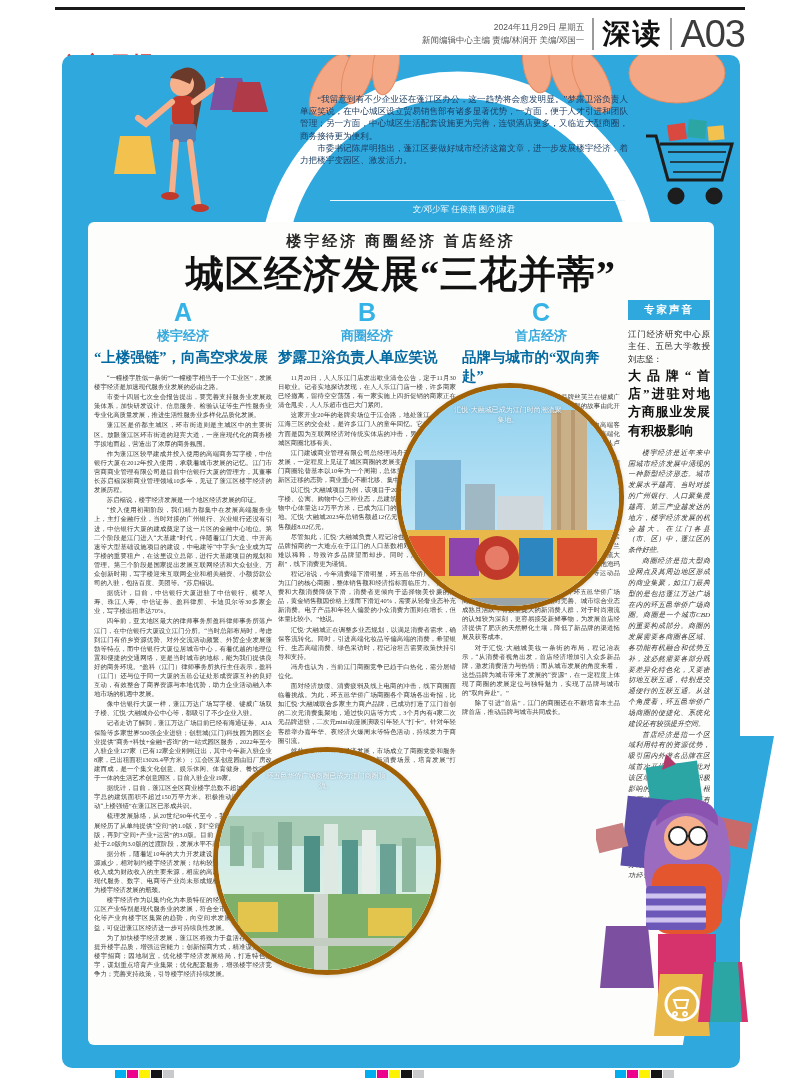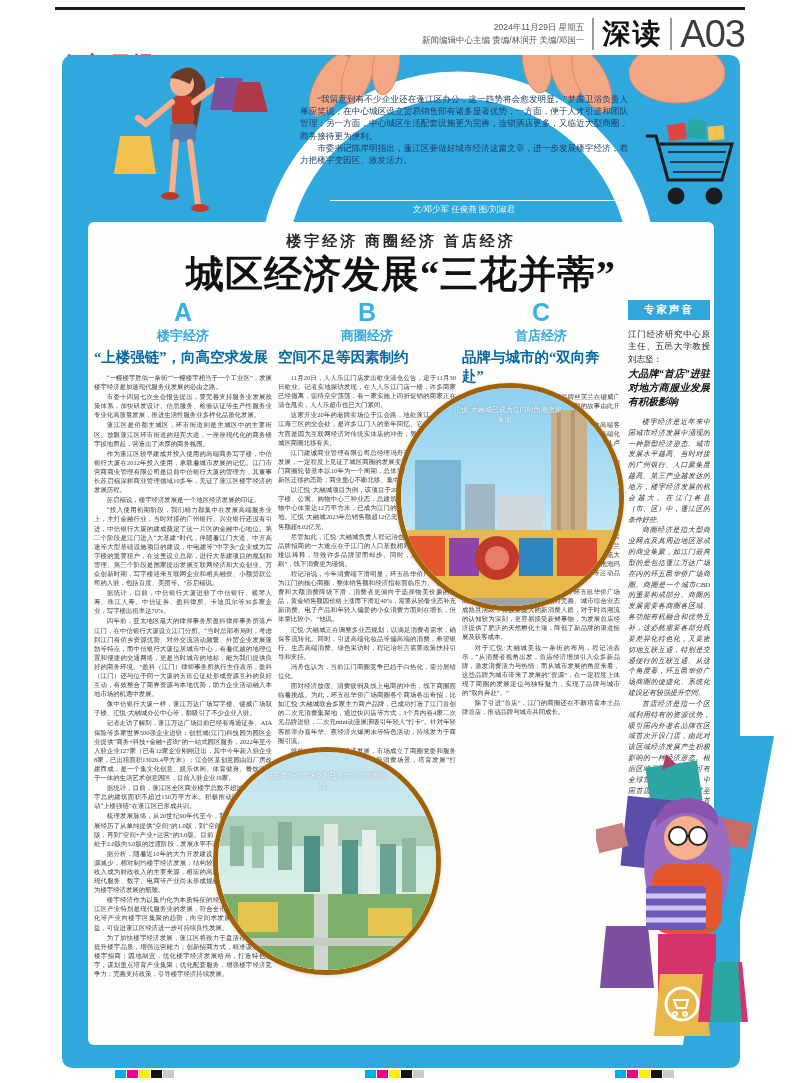--- a/index.html
+++ b/index.html
@@ -26,21 +26,21 @@
   .col-tag{text-align:center;font-weight:700;font-size:13px;color:#35a9dd;margin-top:2px;}
   .col-sub{font-weight:900;font-size:14.5px;color:#0369a1;margin-top:3px;margin-bottom:6px;}
   .col-body{font-size:6.4px;line-height:1.42;color:#3a3a3a;text-align:justify;}
   .col-body p{margin:0 0 1px 0;text-indent:2em;}
   .photo{border-radius:50%;border:5px solid #a16207;box-shadow:0 1px 4px rgba(0,0,0,.15);overflow:hidden;}
   .photo svg{display:block;}
   .photo-cap{position:absolute;color:#fff;font-size:7px;line-height:1.4;text-shadow:0 0 2px rgba(0,60,90,.6);}
   .expert{top:78px;width:82px;}
   .expert-hdr{background:#2fa8de;color:#fff;font-weight:700;font-size:10.5px;text-align:center;padding:3px 16px;letter-spacing:2px;font-family:"Liberation Sans",sans-serif;}
   .expert-src{font-size:8.5px;color:#222;line-height:1.45;margin-top:8px;text-align:justify;font-family:Liberation Serif, serif;}
-  .expert-title{font-size:10px;font-weight:900;color:#111;line-height:1.4;margin-top:2px;text-align:justify;font-style:italic;}
+  .expert-title{font-size:13px;font-weight:900;color:#111;line-height:1.4;margin-top:2px;text-align:justify;}
   .expert-body{font-size:7px;line-height:1.55;color:#333;font-style:italic;text-align:justify;margin-top:8px;max-height:430px;overflow:hidden;}
   .expert-body p{margin:0;text-indent:2em;}
   .reg-group{top:1070px;display:flex;gap:1px;}
   .reg-group span{display:inline-block;width:11px;height:8px;}
 </style>
 </head>
 <body>
 
 <div class="page">
 
@@ -137,21 +137,21 @@
           <p>梳理发展脉络，从20世纪90年代至今，我国楼宇经济的发展经历了从单纯提供“空间”的1.0版，到“空间+配套+服务”的2.0版，再到“空间+产业+运营”的3.0版。目前，蓬江区楼宇经济正处于2.0版向3.0版的过渡阶段，发展水平不高。</p>
           <p>据分析，随着近10年的大力开发建设，蓬江区土地存量资源减少，相对制约楼宇经济发展；结构较为单一，土地、建安收入成为财政收入的主要来源，相应的高新科技、CBD商圈、现代服务、数字、电商等产业尚未形成规模，这一现状已经成为楼宇经济发展的瓶颈。</p>
           <p>楼宇经济作为以集约化为本质特征的经济形态，有利于蓬江区产业特别是现代服务业的发展，符合全市金融、科技、文化等产业向楼宇区集聚的趋势，向空间求发展、向楼宇要效益，可促进蓬江区经济进一步可持续良性发展。</p>
           <p>为了加快楼宇经济发展，蓬江区将致力于盘活存量资源，提升楼宇品质，增强运营能力；创新招商方式，精准谋划开展楼宇招商；因地制宜，优化楼宇经济发展格局，打造特色楼宇，谋划重点培育产业集聚；优化配套服务，增强楼宇经济竞争力；完善支持政策，引导楼宇经济持续发展。</p>
         </div>
     </div>
 
     <div class="abs col" style="left:190px;width:178px;">
       <div class="col-letter">B</div>
       <div class="col-tag">商圈经济</div>
-      <div class="col-sub">空间不足等因素制约</div>
+      <div class="col-sub">梦露卫浴负责人单应笑说</div>
       <div class="col-body">
           <p>11月20日，人人乐江门店发出歇业清仓公告，定于11月30日歇业。记者实地探访发现，在人人乐江门店一楼，许多商家已经撤离，留待空空荡荡，有一家实施上四折促销的商家正在清仓甩卖，人人乐超市也已大门紧闭。</p>
           <p>这家开业20年的老牌卖场位于江会路，地处蓬江、新会、江海三区的交会处，是许多江门人的童年回忆。它的歇业，一方面是因为互联网经济对传统实体店的冲击，另一方面也与主城区商圈北移有关。</p>
           <p>江门建诚商业管理有限公司总经理冯舟于2005年来到江门发展，一定程度上见证了城区商圈的发展变迁。“按我观察，江门商圈轮替基本以10年为一个周期，总体呈现出从旧城区向北新区迁移的态势，商业重心不断北移、集中。”</p>
           <p>以汇悦·大融城项目为例，该项目于2014年开业，集合了写字楼、公寓、购物中心三种业态，总建筑面积21万平方米，购物中心体量达12万平方米，已成为江门的时尚标杆及潮流聚集地。汇悦·大融城2023年总销售额超12亿元，今年前10月实现销售额超8.02亿元。</p>
           <p>尽管如此，汇悦·大融城负责人程记冶也“喊难”。他认为，品牌招商的一大难点在于江门的人口基数相对较小，投资风险难以稀释，导致许多品牌望而却步。同时，消费者变得“挑剔”，线下消费更为谨慎。</p>
           <p>程记冶说，今年消费端下滑明显，环五邑华侨广场商圈作为江门的核心商圈，整体销售额和经济指标面临压力。“高端消费和大额消费降级下滑，消费者更倾向于选择物美价廉的商品，黄金销售额因价格上涨而下滑近40%，需要从轻奢业态补充新消费。电子产品和年轻人偏爱的小众消费方面则在增长，但体量比较小。”他说。</p>
           <p>汇悦·大融城正在调整多业态规划，以满足消费者需求，确保客流转化。同时，引进高端化妆品等偏高端的消费，希望银行、生态高端消费、绿色采访时，程记冶坦言需要政策扶持引导和支持。</p>
           <p>冯舟也认为，当前江门商圈竞争已趋于白热化，需分层错位化。</p>
           <p>面对经济放缓、消费疲弱及线上电商的冲击，线下商圈面临着挑战。为此，环五邑华侨广场商圈各个商场各出奇招，比如汇悦·大融城联合多家主力商户品牌，已成功打造了江门首创的二次元消费集聚地，通过快闪店等方式，3个月内有4家二次元品牌进驻，二次元mini动漫展演吸引年轻人“打卡”。针对年轻客群举办嘉年华、夜经济火爆周末等特色活动，持续发力于商圈引流。</p>

